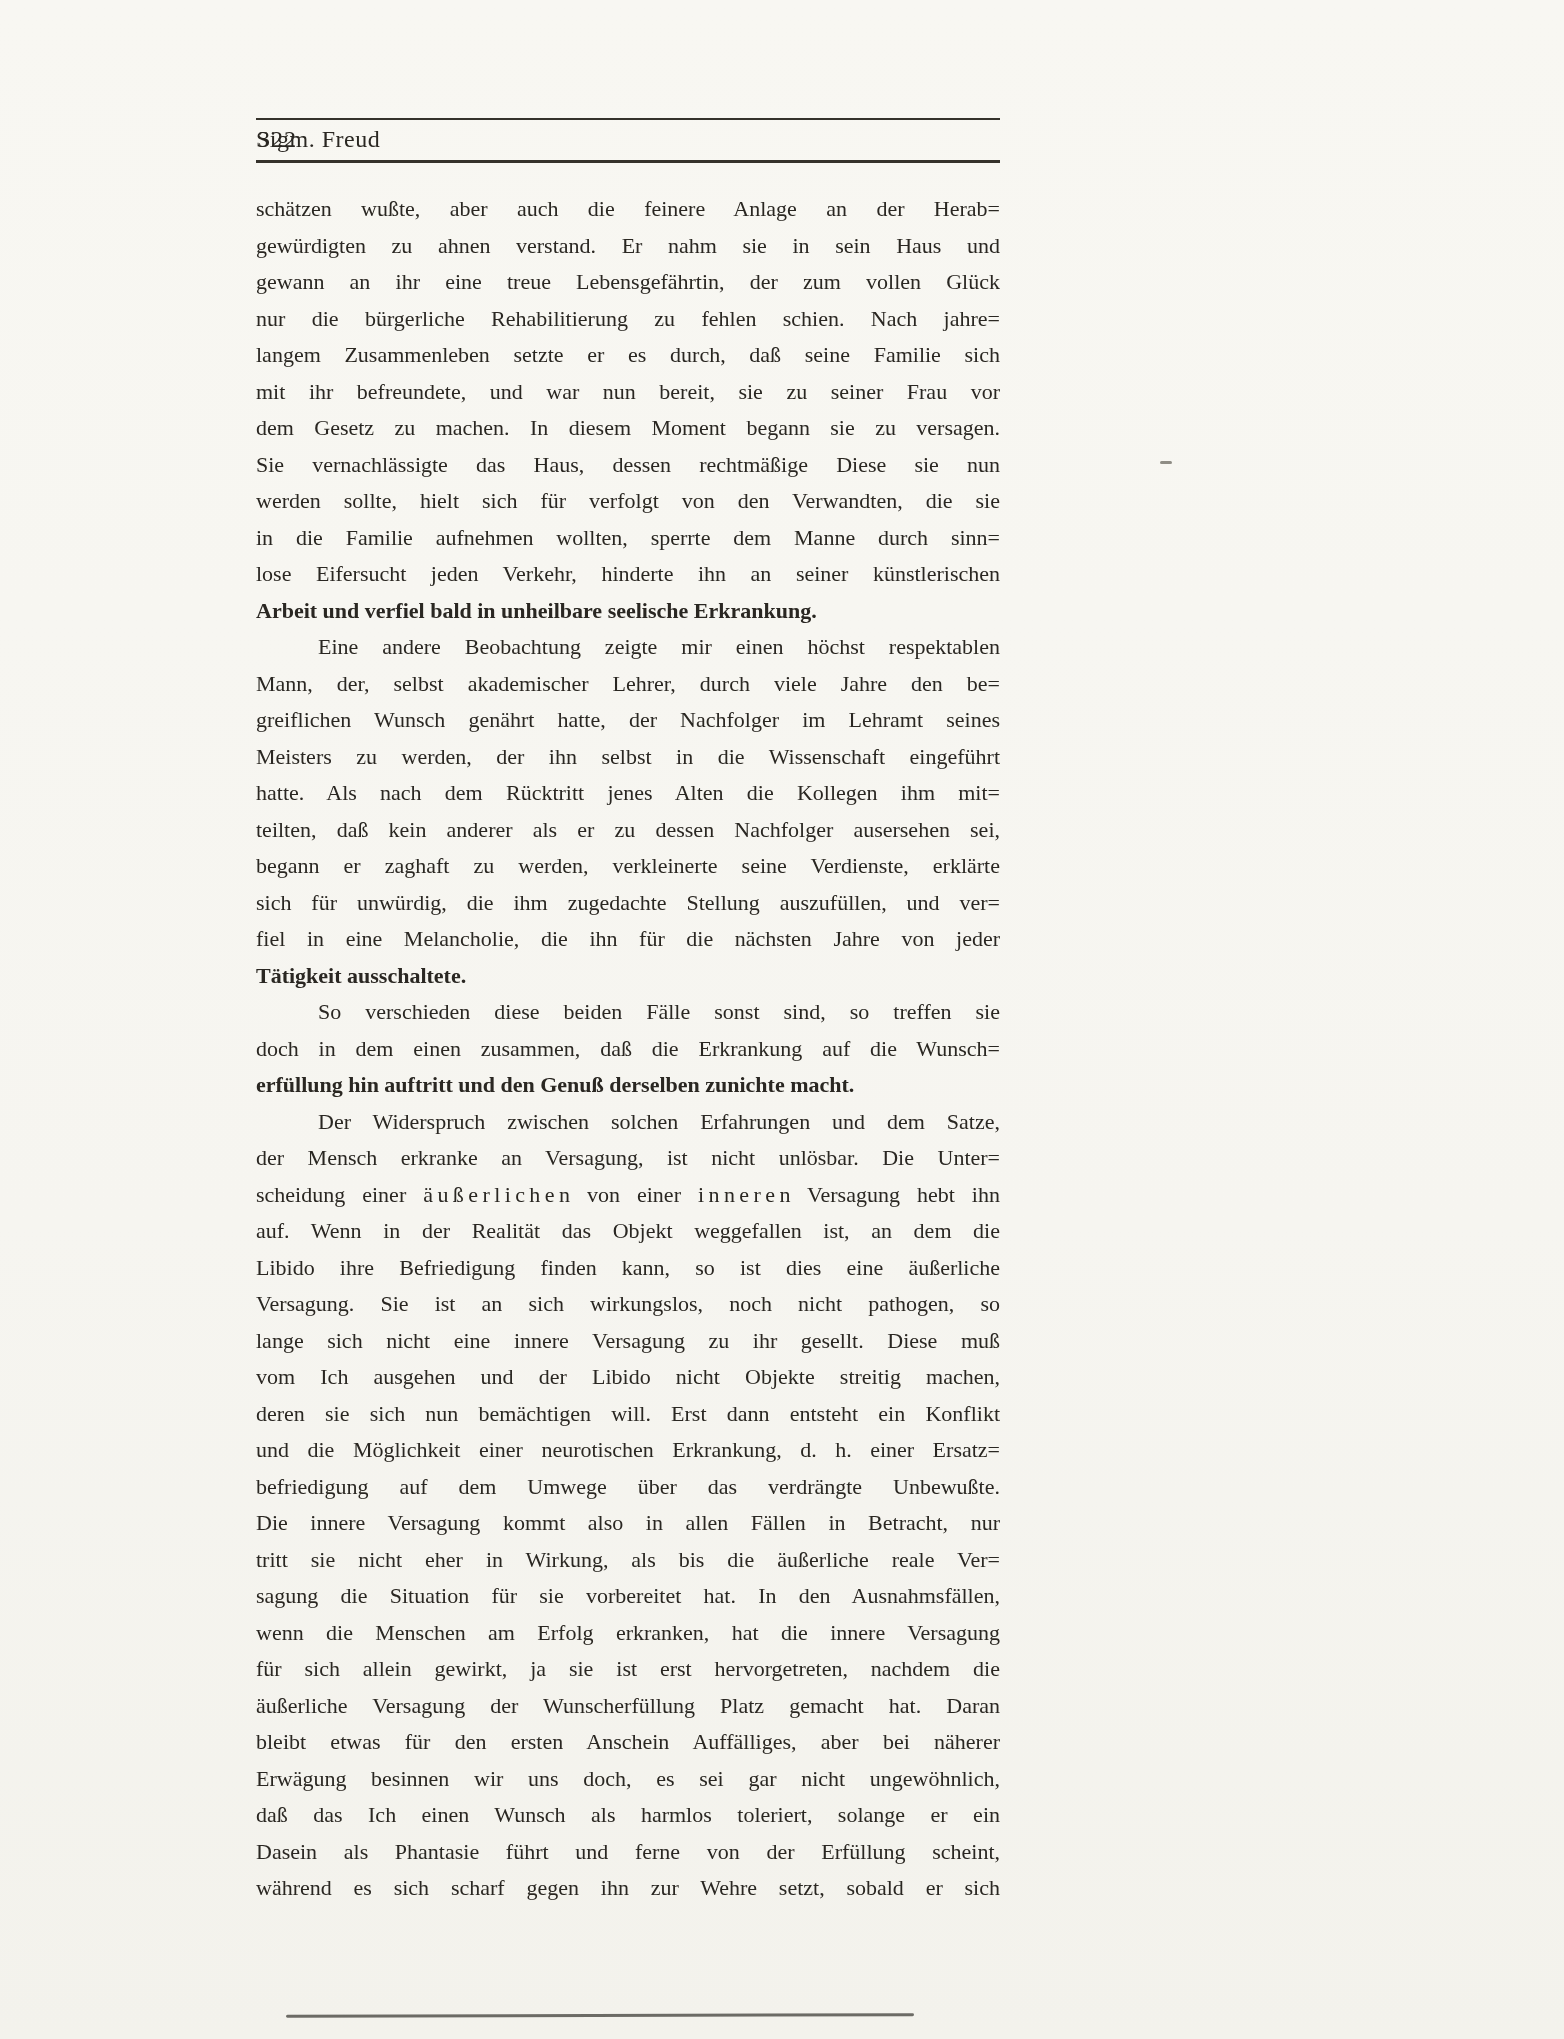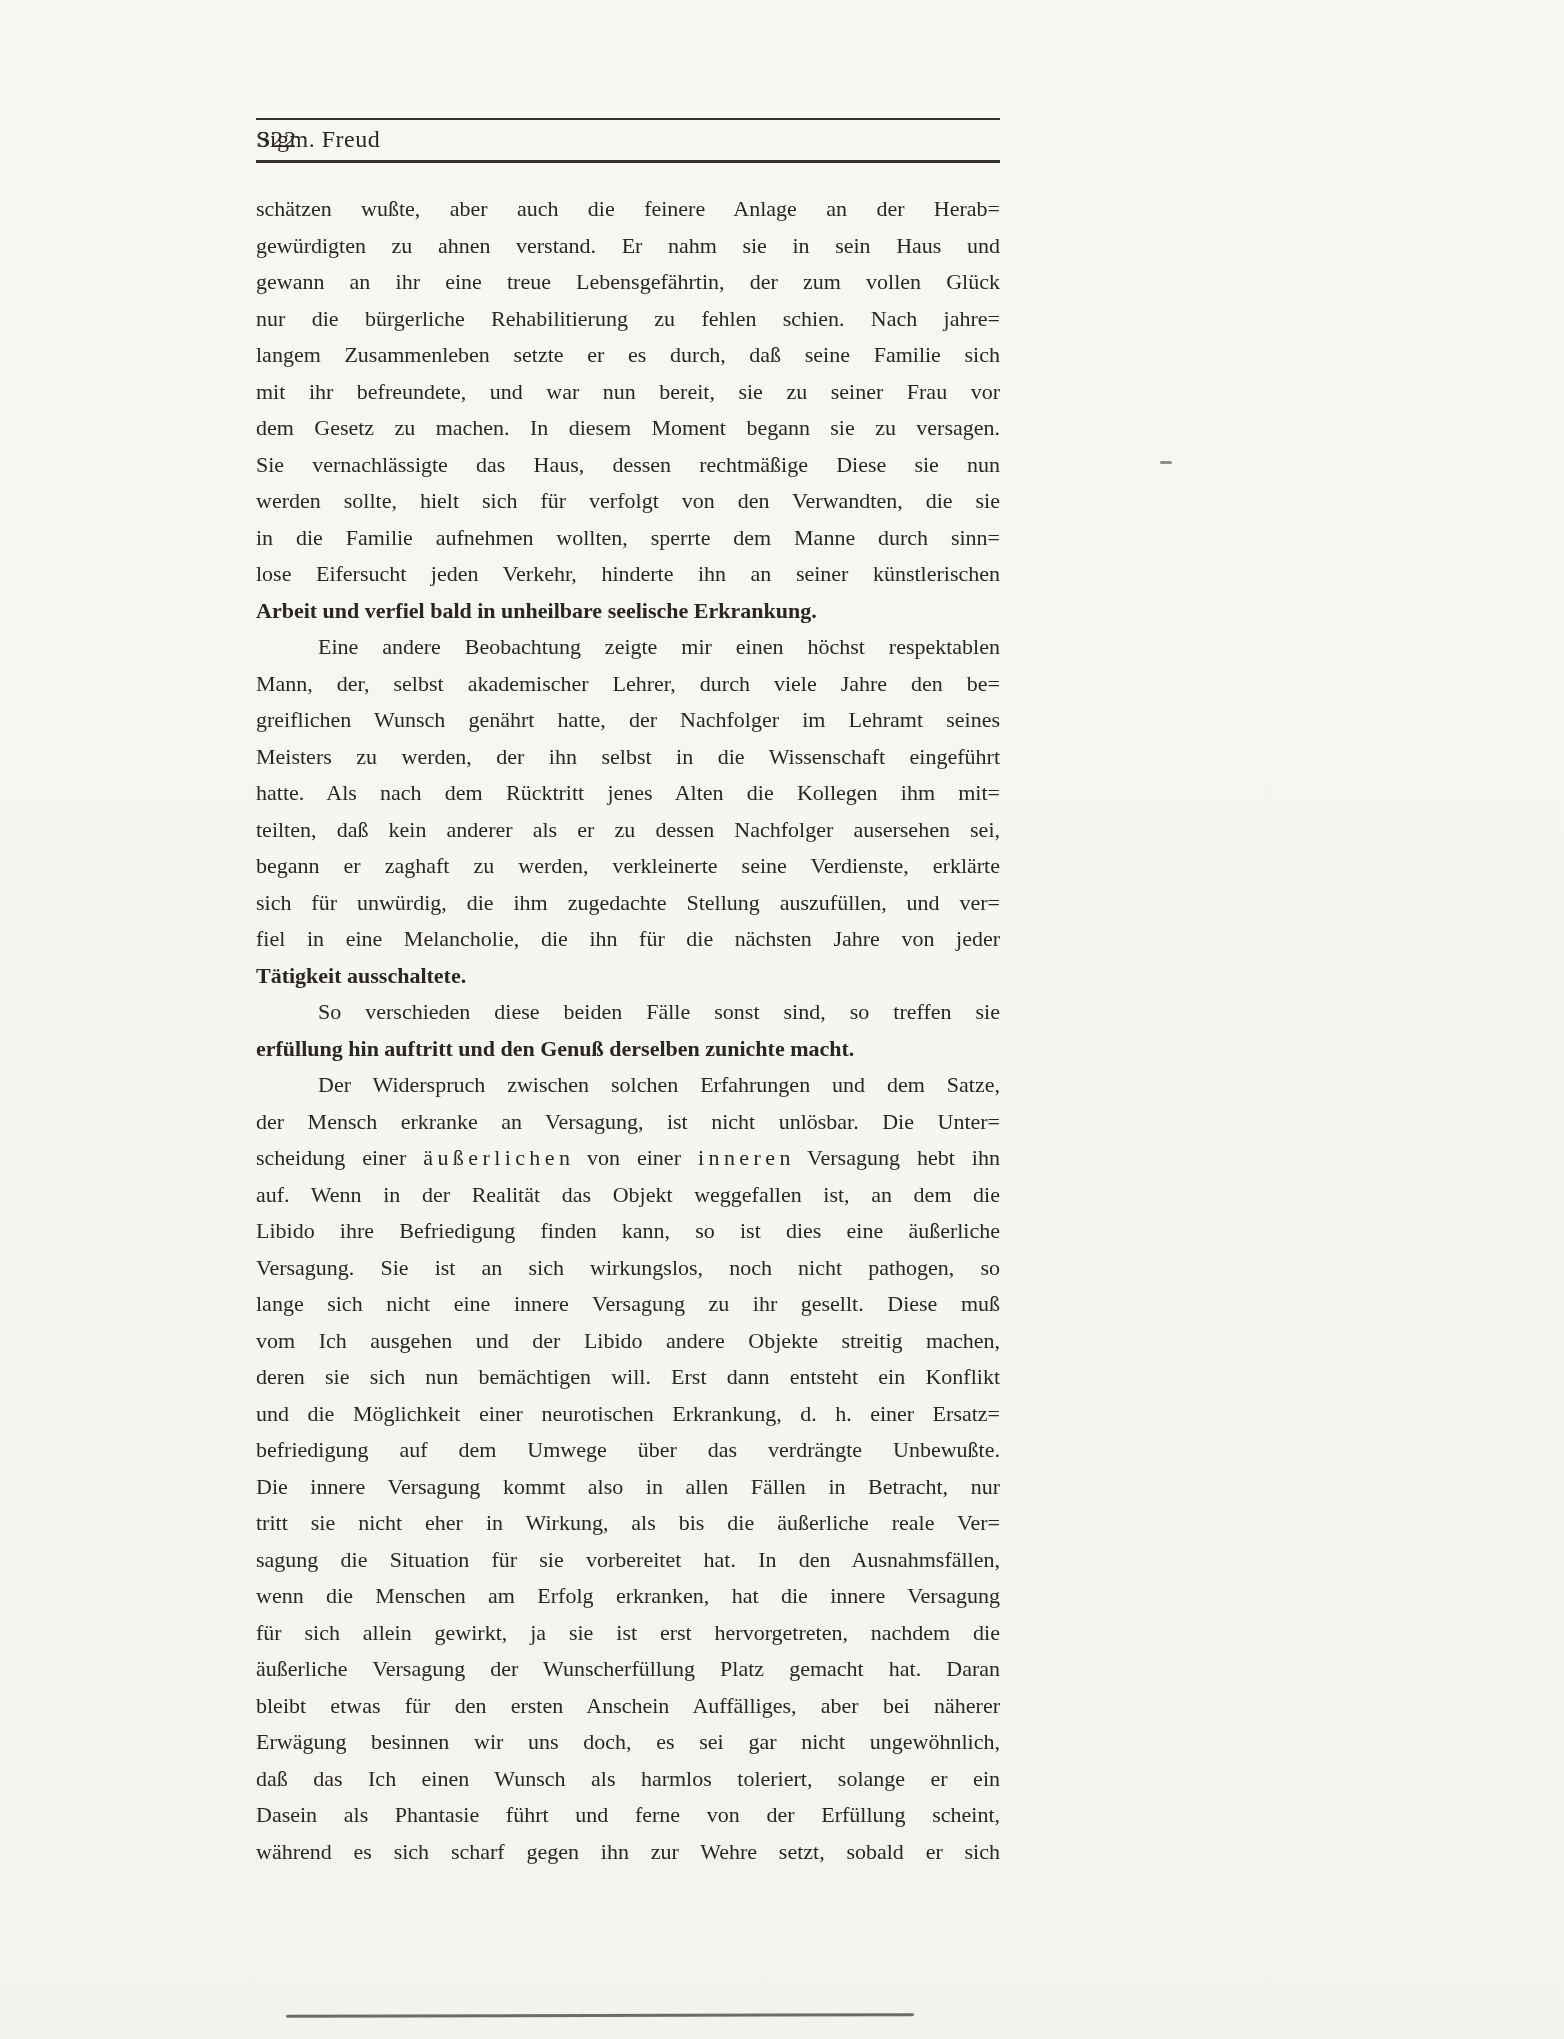--- a/index.html
+++ b/index.html
@@ -97,32 +97,33 @@
         <div class="line">hatte. Als nach dem Rücktritt jenes Alten die Kollegen ihm mit=</div>
         <div class="line">teilten, daß kein anderer als er zu dessen Nachfolger ausersehen sei,</div>
         <div class="line">begann er zaghaft zu werden, verkleinerte seine Verdienste, erklärte</div>
         <div class="line">sich für unwürdig, die ihm zugedachte Stellung auszufüllen, und ver=</div>
         <div class="line">fiel in eine Melancholie, die ihn für die nächsten Jahre von jeder</div>
         <div class="line last">Tätigkeit ausschaltete.</div>
       </div>
 
       <div class="par">
         <div class="line indent">So verschieden diese beiden Fälle sonst sind, so treffen sie</div>
+        <div class="line">doch in dem einen zusammen, daß die Erkrankung auf die Wunsch=</div>
         <div class="line last">erfüllung hin auftritt und den Genuß derselben zunichte macht.</div>
       </div>
 
       <div class="par">
         <div class="line indent">Der Widerspruch zwischen solchen Erfahrungen und dem Satze,</div>
         <div class="line">der Mensch erkranke an Versagung, ist nicht unlösbar. Die Unter=</div>
         <div class="line">scheidung einer ä u ß e r l i c h e n von einer i n n e r e n Versagung hebt ihn</div>
         <div class="line">auf. Wenn in der Realität das Objekt weggefallen ist, an dem die</div>
         <div class="line">Libido ihre Befriedigung finden kann, so ist dies eine äußerliche</div>
         <div class="line">Versagung. Sie ist an sich wirkungslos, noch nicht pathogen, so</div>
         <div class="line">lange sich nicht eine innere Versagung zu ihr gesellt. Diese muß</div>
-        <div class="line">vom Ich ausgehen und der Libido andere Objekte streitig machen,</div>
+        <div class="line">vom Ich ausgehen und der Libido nicht Objekte streitig machen,</div>
         <div class="line">deren sie sich nun bemächtigen will. Erst dann entsteht ein Konflikt</div>
         <div class="line">und die Möglichkeit einer neurotischen Erkrankung, d. h. einer Ersatz=</div>
         <div class="line">befriedigung auf dem Umwege über das verdrängte Unbewußte.</div>
         <div class="line">Die innere Versagung kommt also in allen Fällen in Betracht, nur</div>
         <div class="line">tritt sie nicht eher in Wirkung, als bis die äußerliche reale Ver=</div>
         <div class="line">sagung die Situation für sie vorbereitet hat. In den Ausnahmsfällen,</div>
         <div class="line">wenn die Menschen am Erfolg erkranken, hat die innere Versagung</div>
         <div class="line">für sich allein gewirkt, ja sie ist erst hervorgetreten, nachdem die</div>
         <div class="line">äußerliche Versagung der Wunscherfüllung Platz gemacht hat. Daran</div>
         <div class="line">bleibt etwas für den ersten Anschein Auffälliges, aber bei näherer</div>

